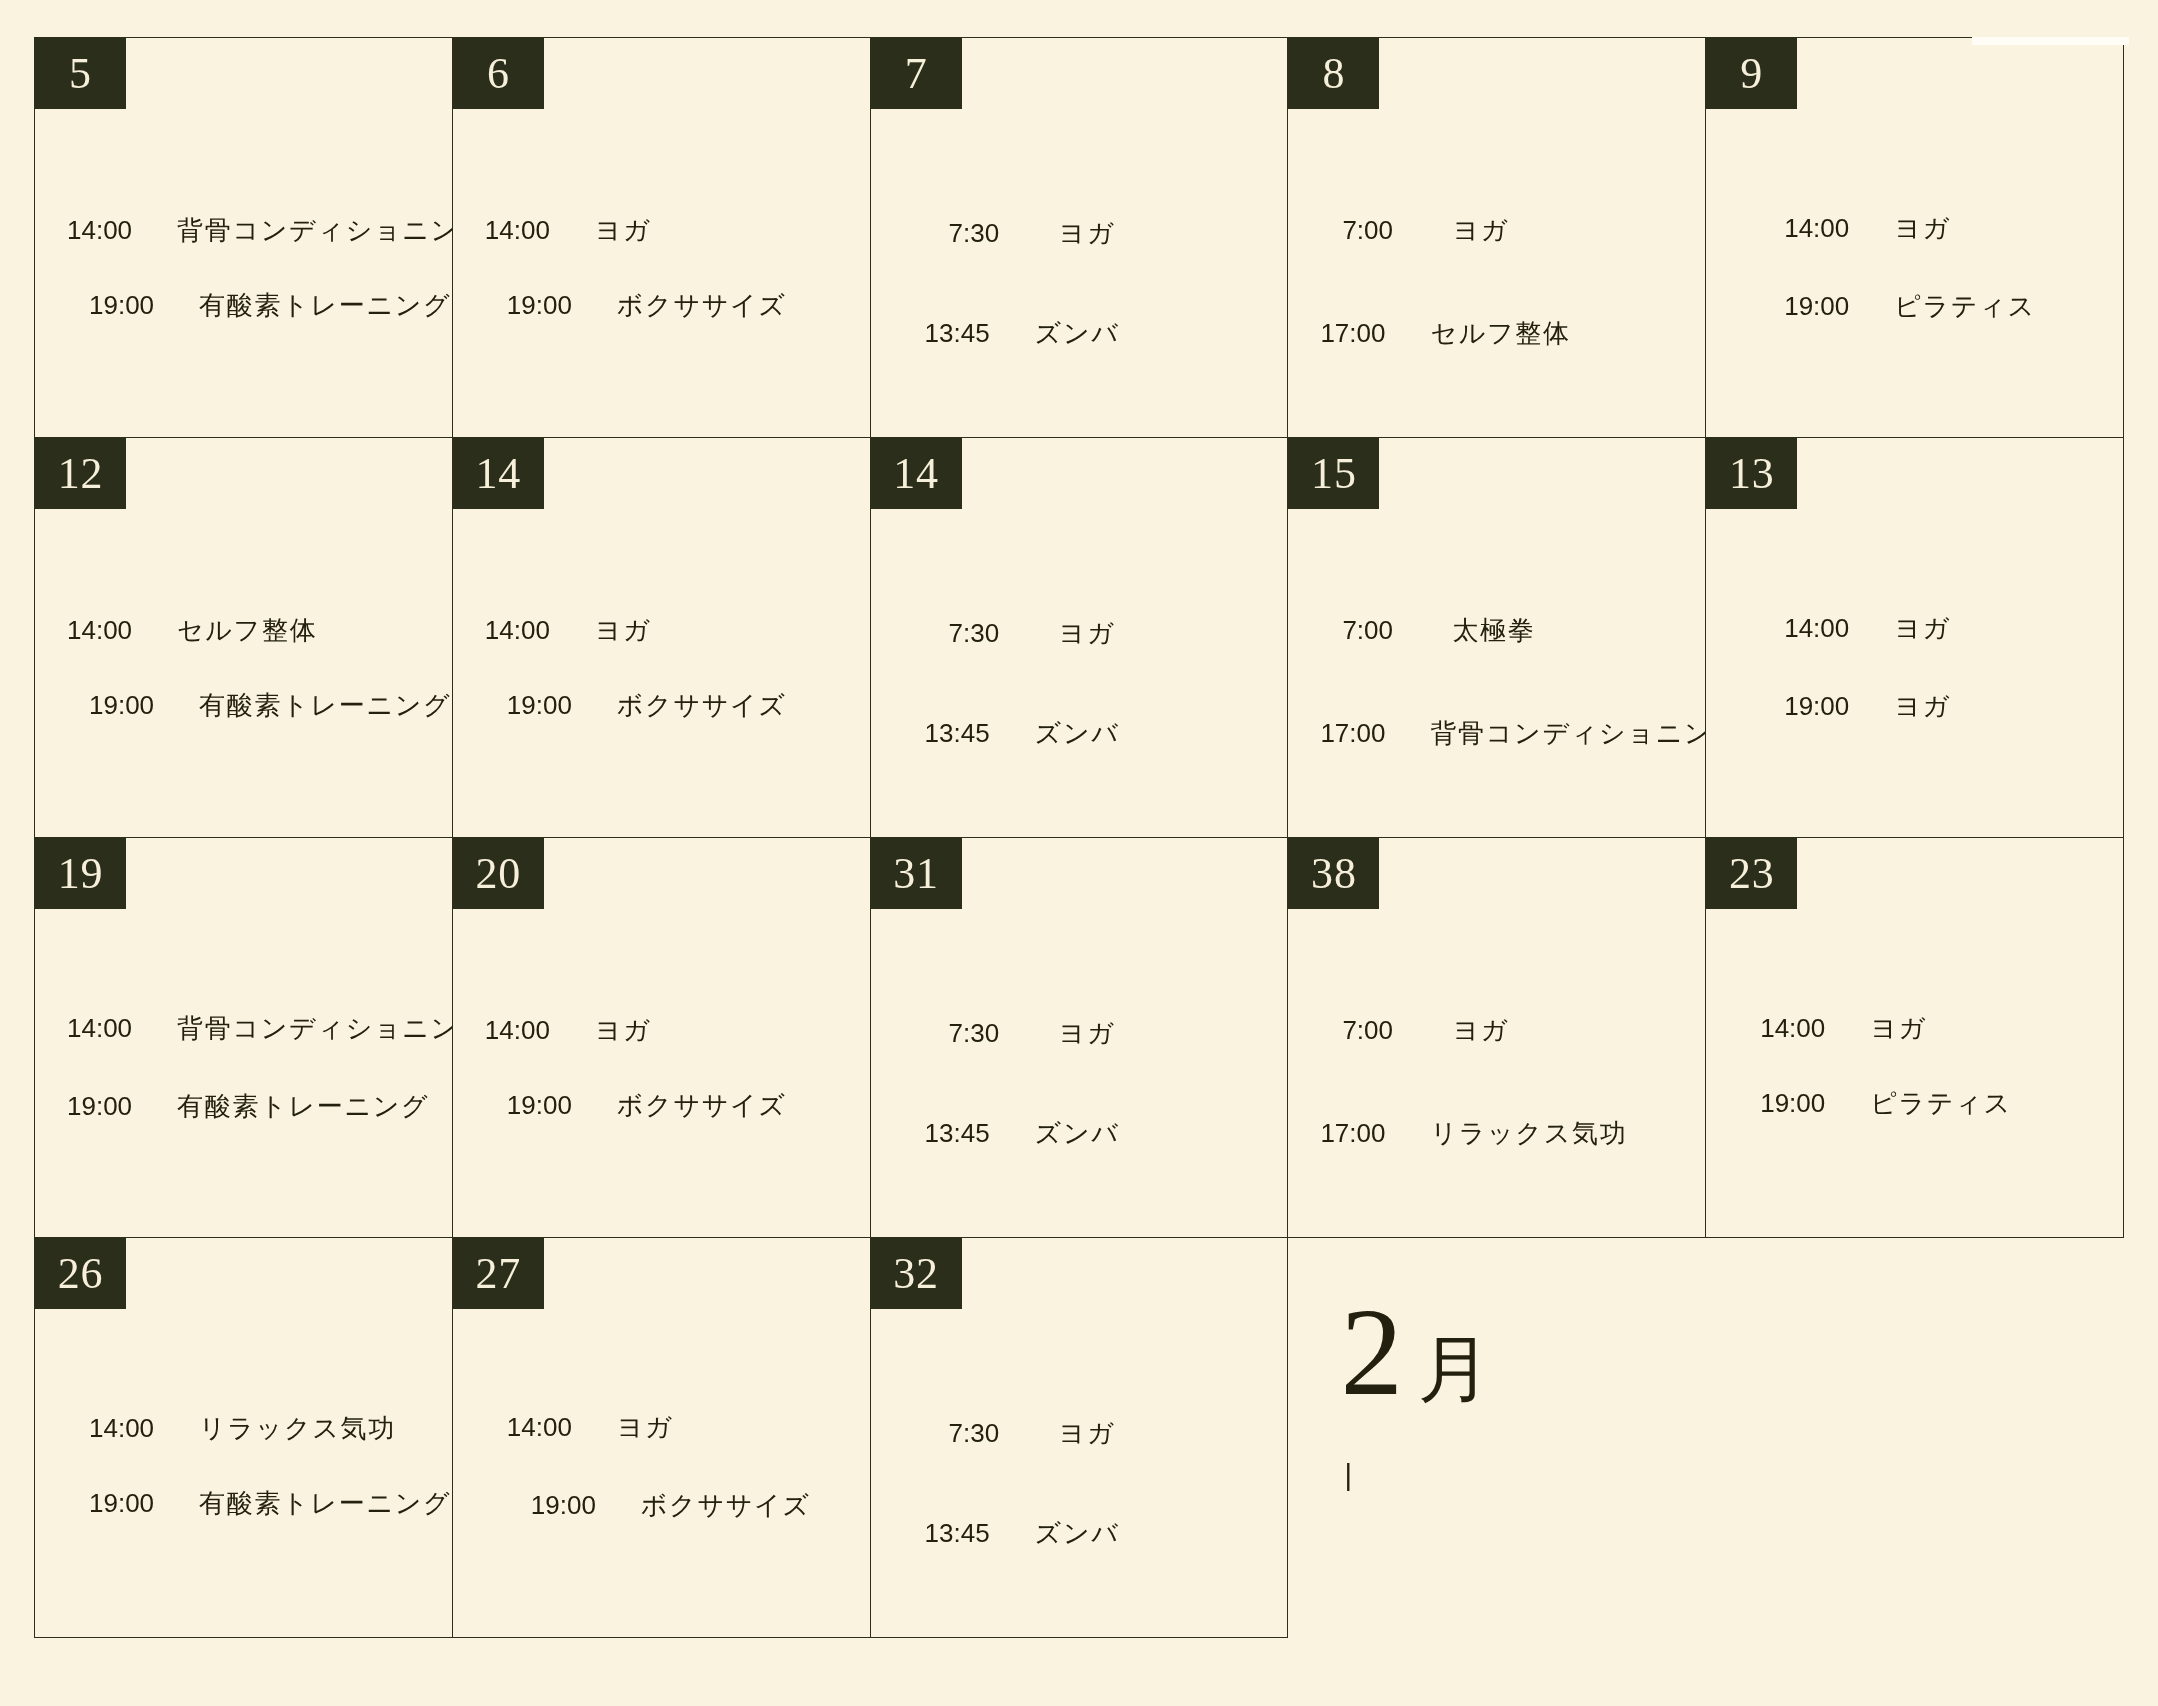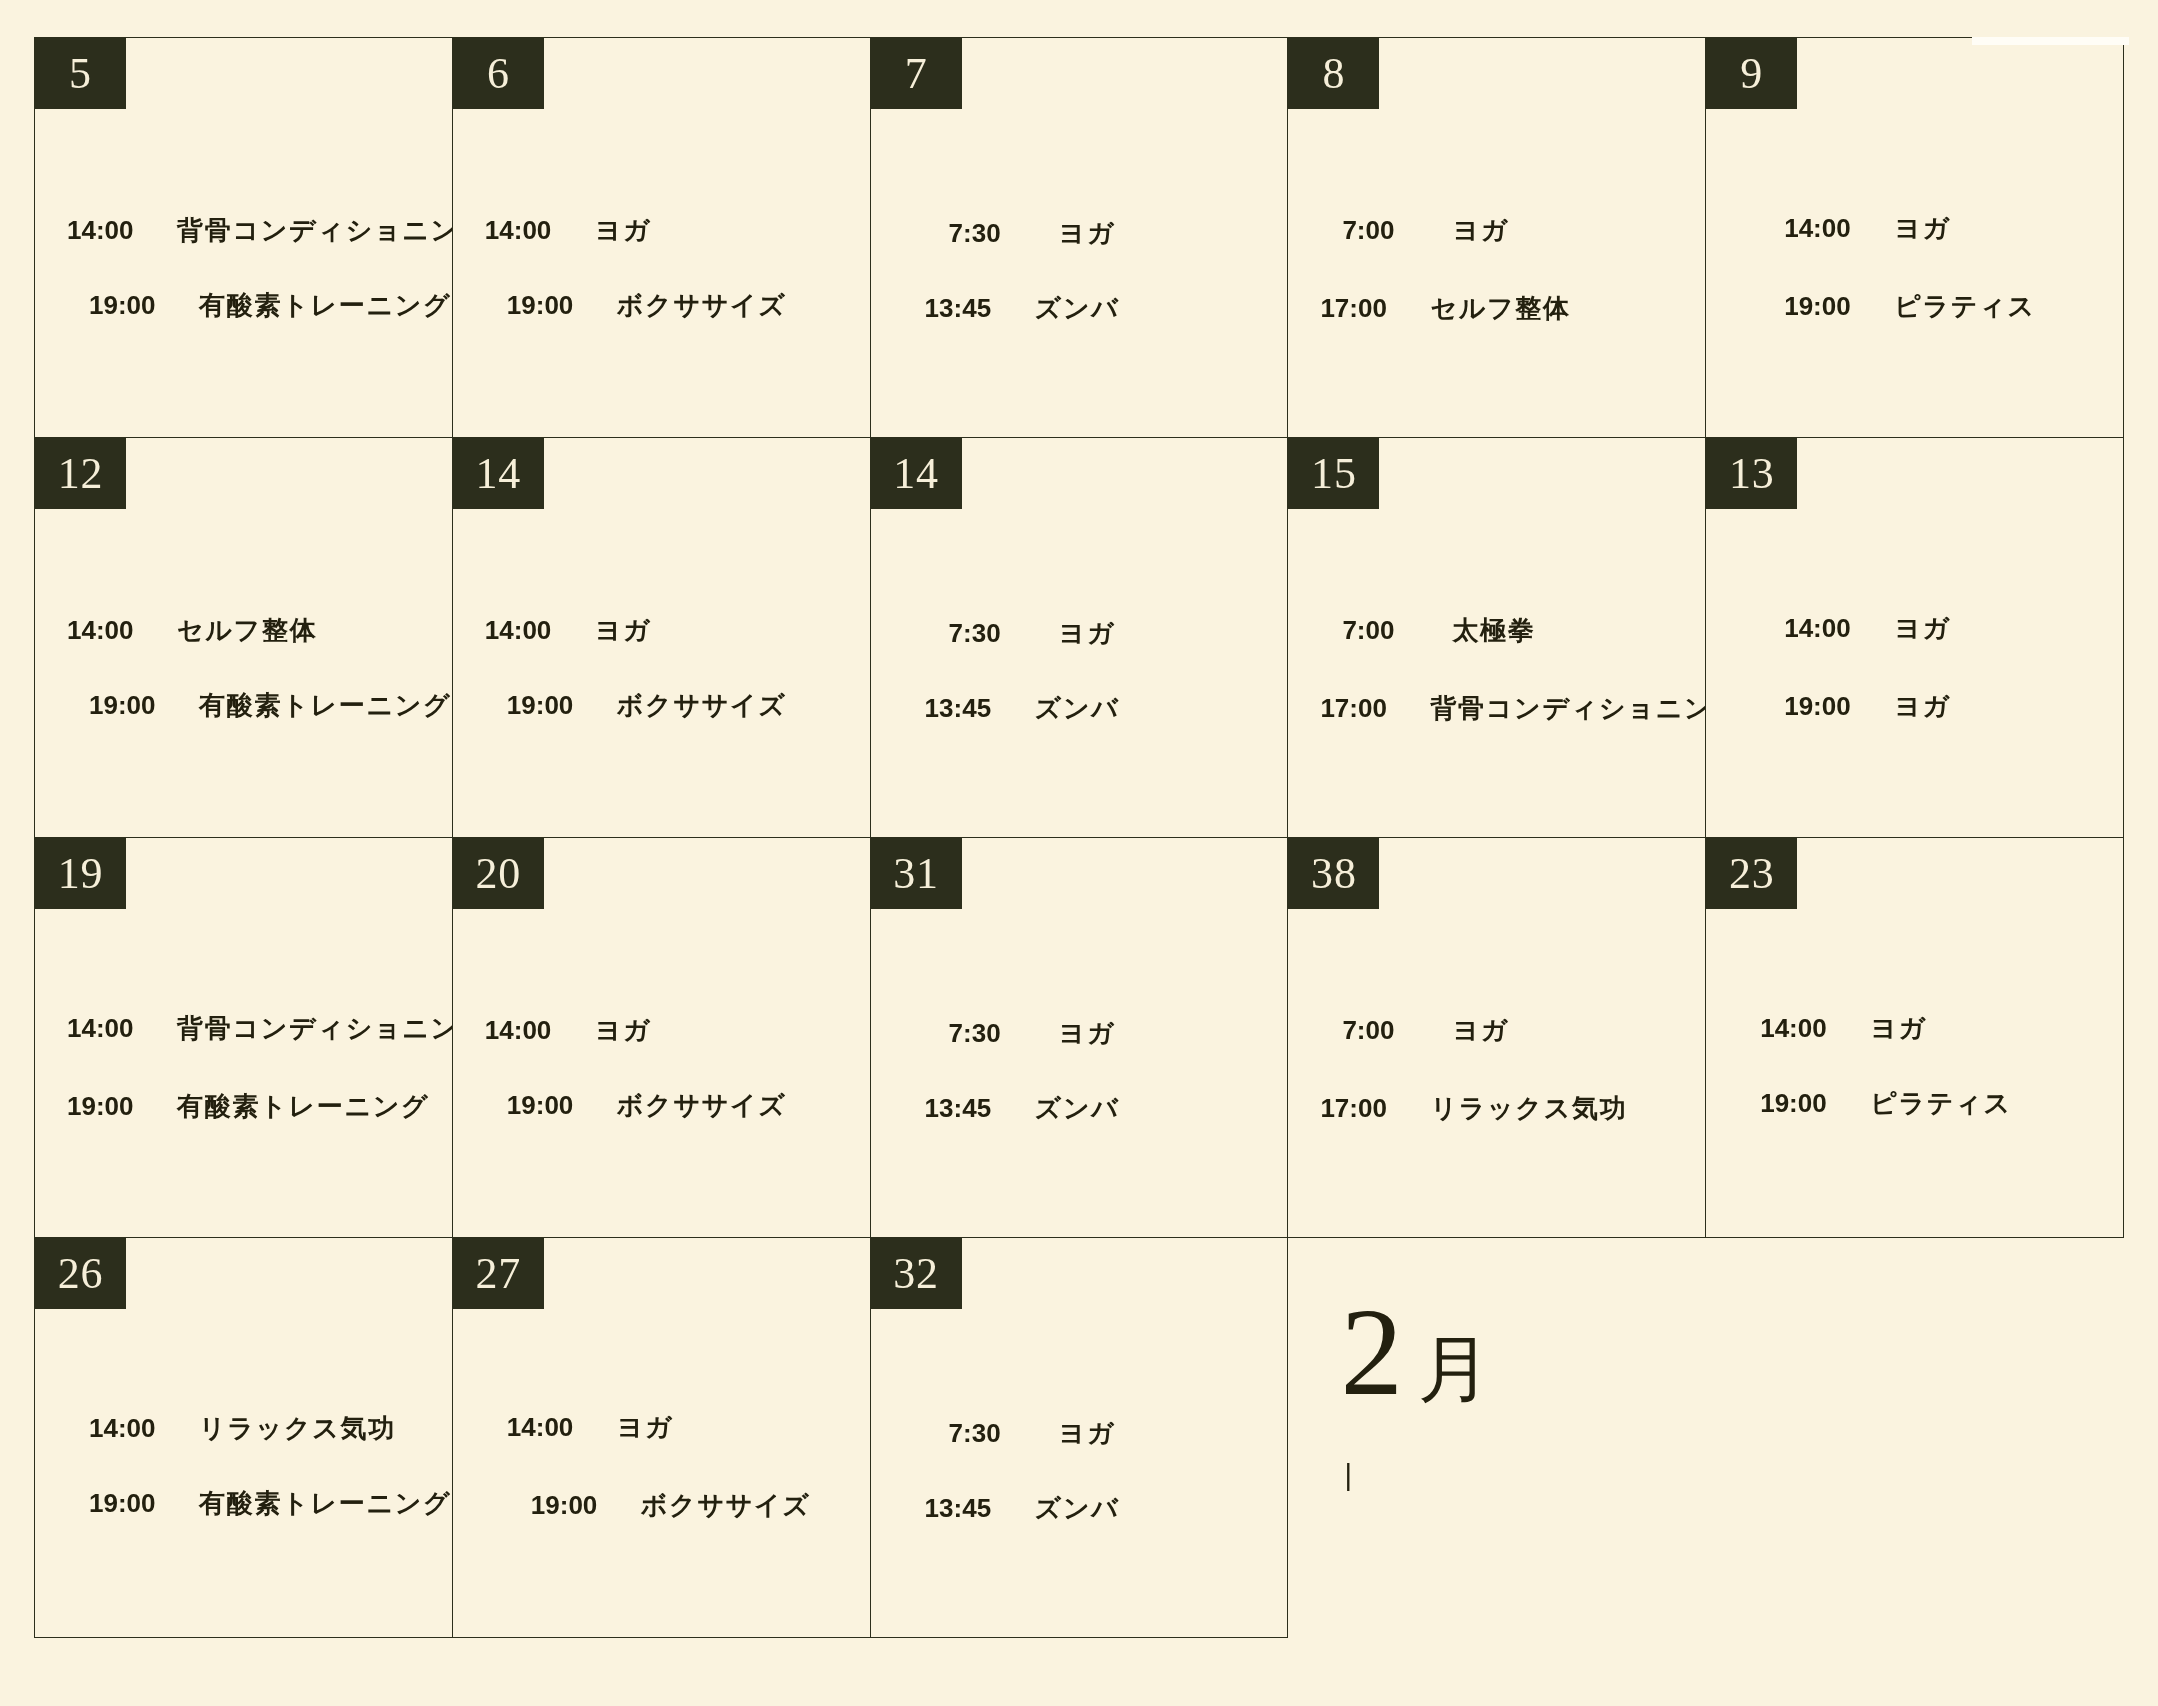--- a/index.html
+++ b/index.html
@@ -72,26 +72,26 @@
     position: absolute;
     left: 0;
     right: 0;
     top: 81px;
     bottom: 0;
     display: flex;
     flex-direction: column;
     justify-content: center;
     padding: 0 32px 20px 32px;
     box-sizing: border-box;
-    font-weight: bold;
   }
 
   .events.align-top {
     justify-content: flex-start;
     padding-top: 76px;
+    gap: 25px;
   }
 
   .event-row {
     display: flex;
     align-items: baseline;
     margin: 22px 0;
     font-size: 28px;
     line-height: 1.3;
     white-space: nowrap;
   }

